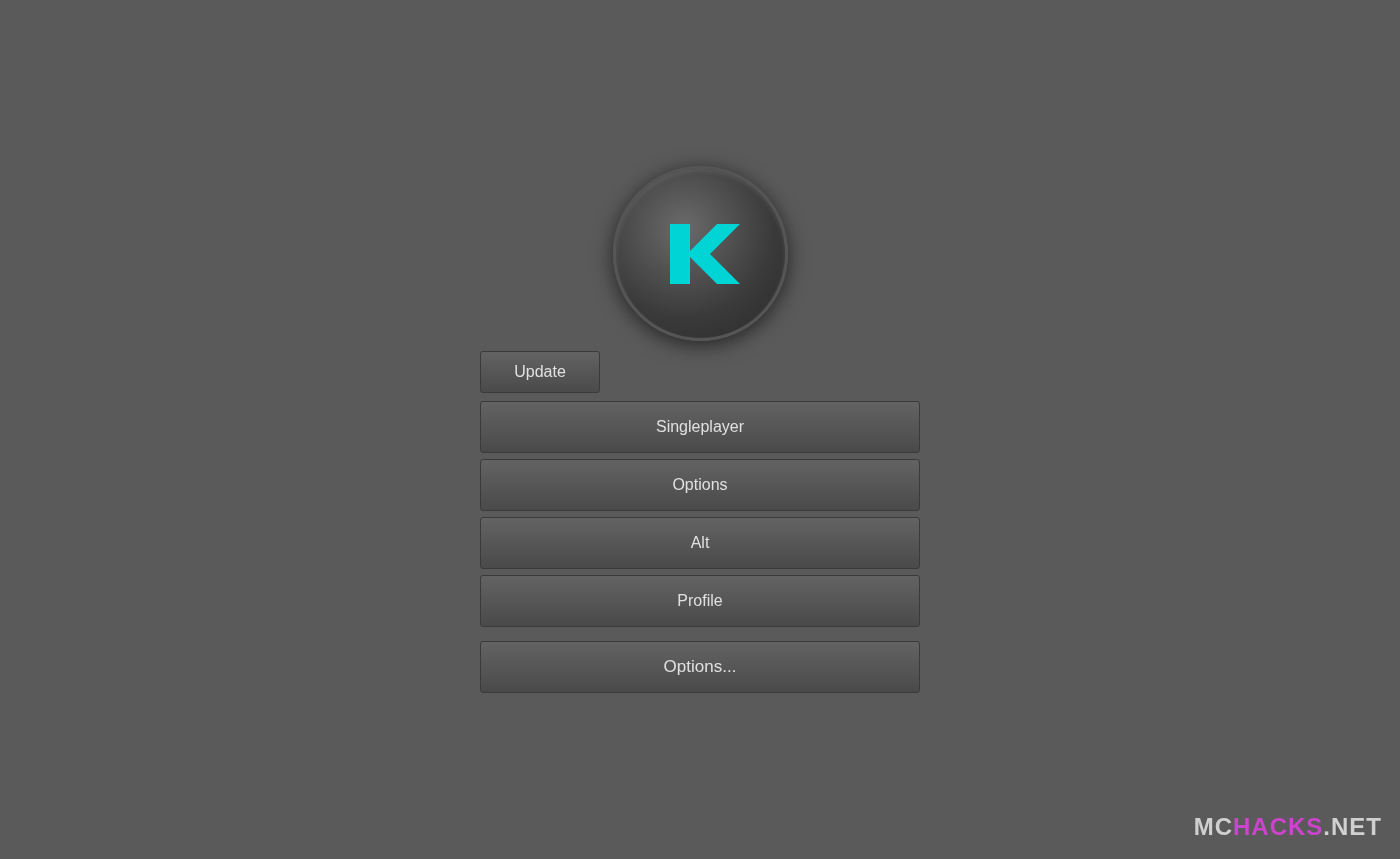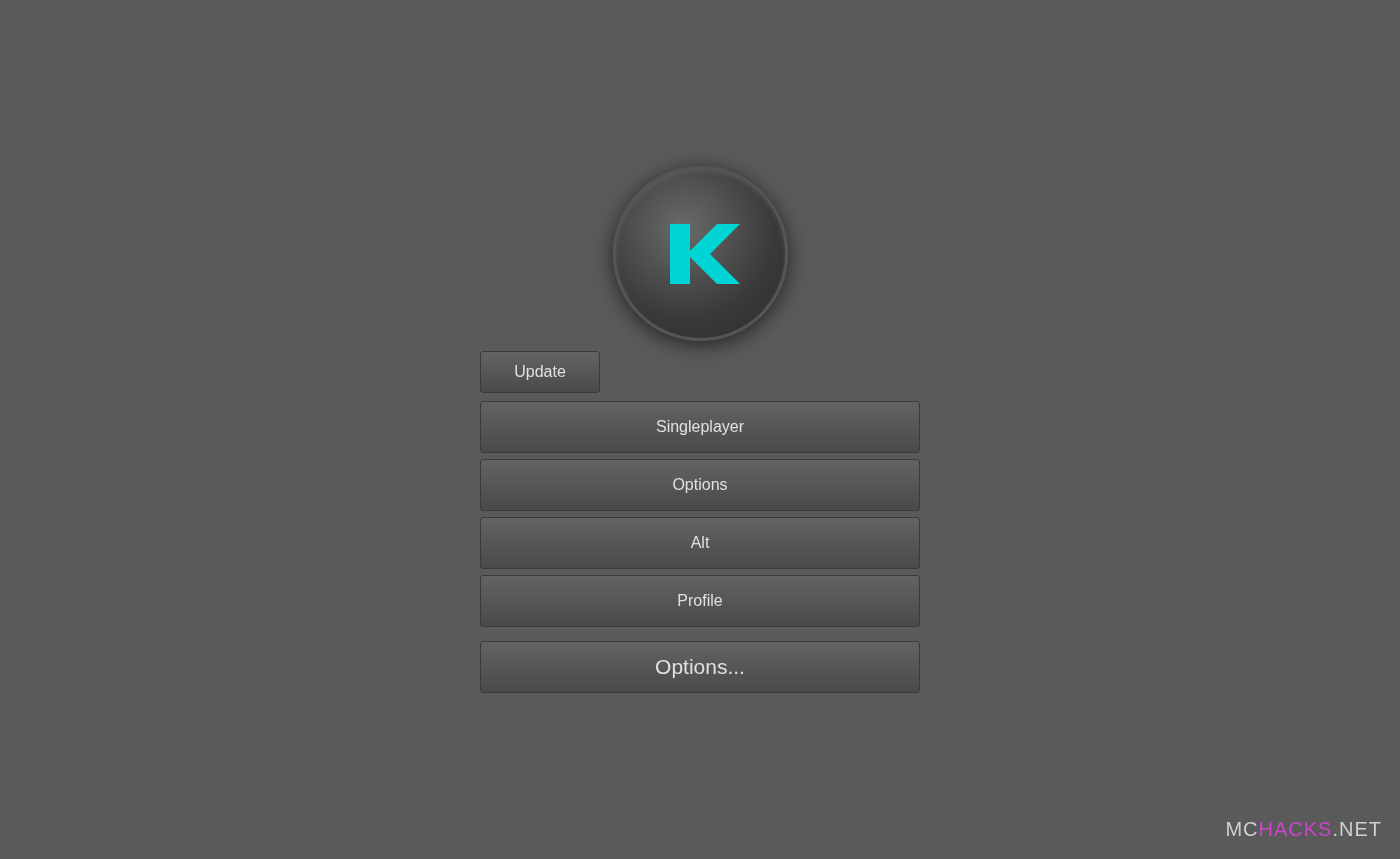--- a/index.html
+++ b/index.html
@@ -83,30 +83,30 @@
     .btn-bottom-row {
       display: flex;
       width: 100%;
       gap: 6px;
       margin-top: 8px;
     }
 
     .btn-bottom {
       flex: 1;
       height: 52px;
-      font-size: 21px;
+      font-size: 17px;
     }
 
     .watermark {
       position: absolute;
       bottom: 18px;
       right: 18px;
       font-family: Arial, sans-serif;
-      font-size: 20px;
-      font-weight: normal;
+      font-size: 24px;
+      font-weight: bold;
       letter-spacing: 1px;
     }
 
     .watermark-mc {
       color: #d0d0d0;
     }
 
     .watermark-hacks {
       color: #cc44cc;
     }

